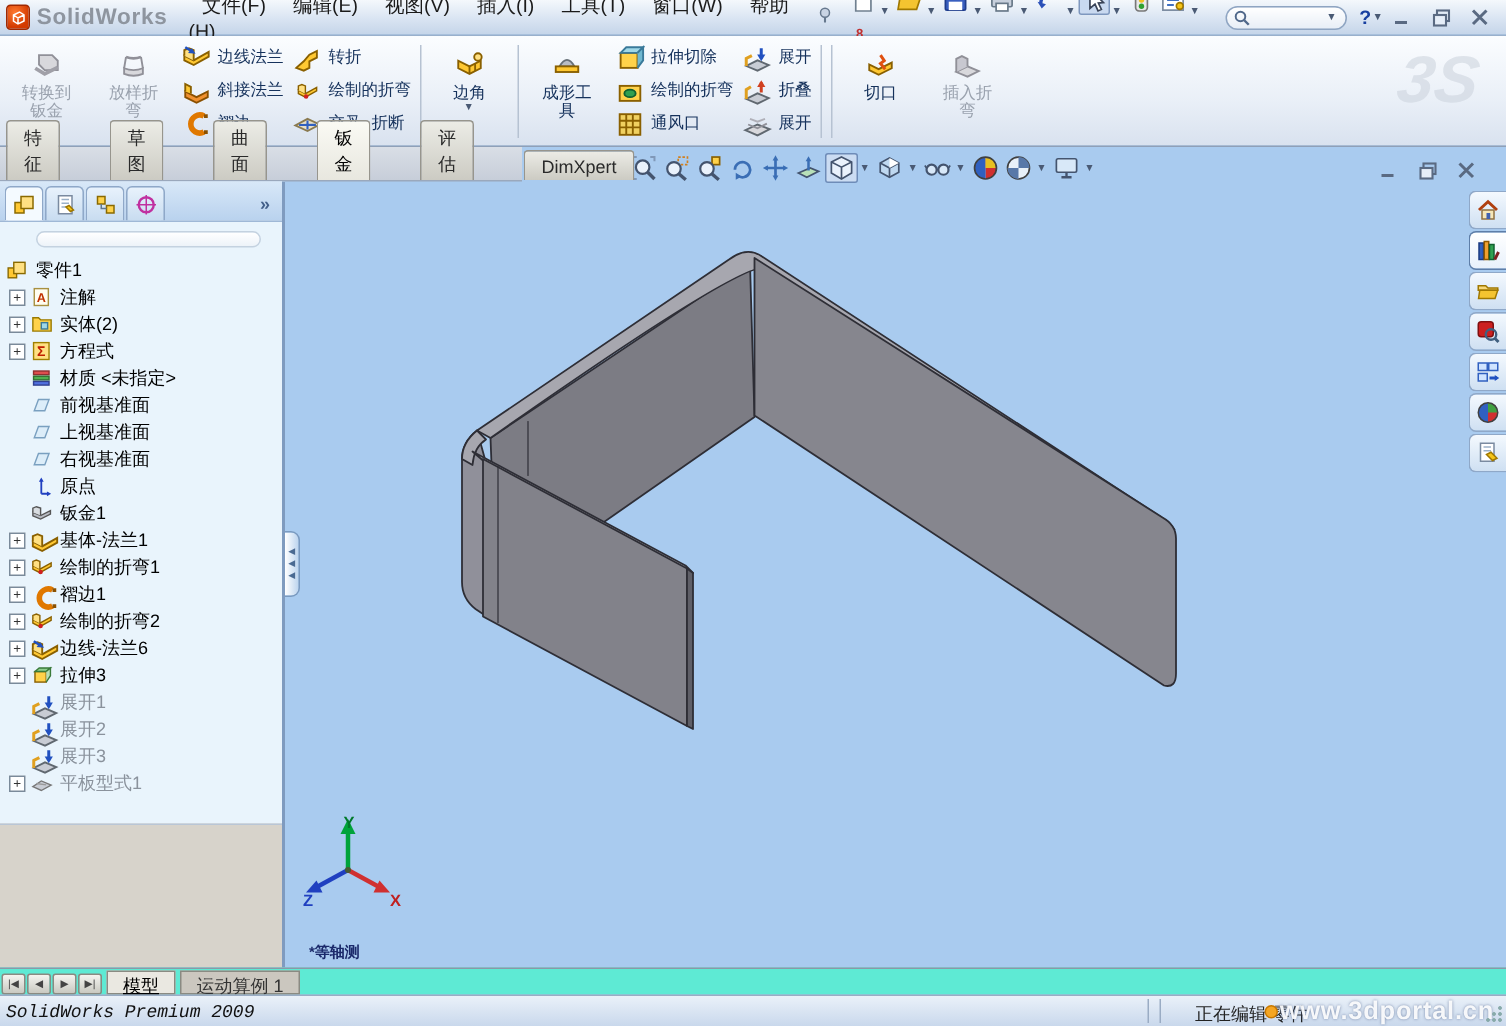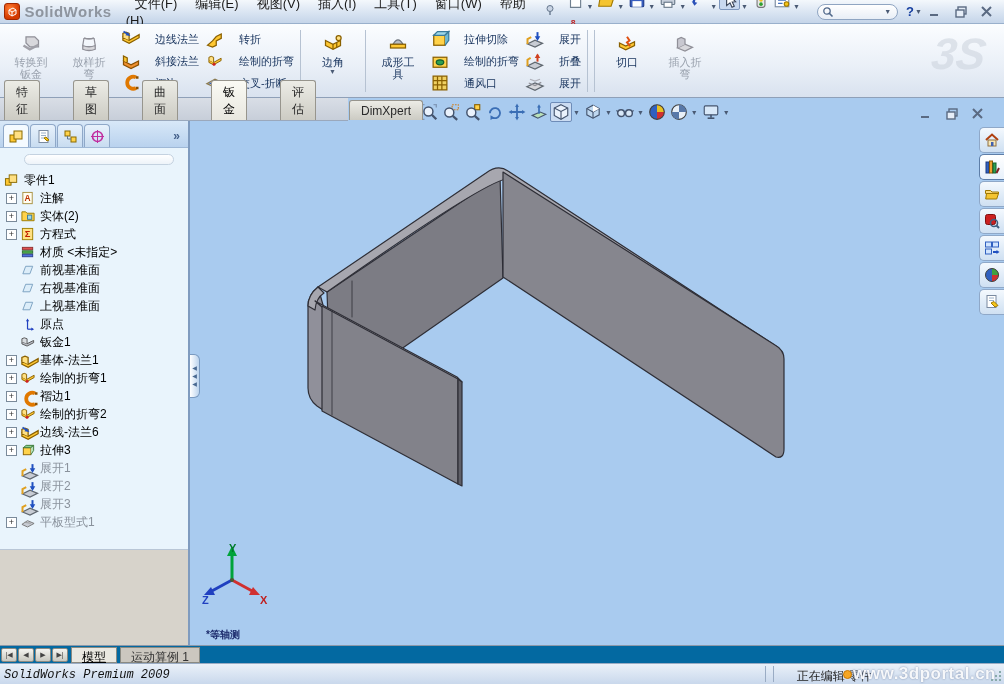--- a/index.html
+++ b/index.html
@@ -32,21 +32,21 @@
     display:flex; align-items:stretch; padding:2px 2px 1px 2px; position:absolute; }
   .rbig { width:56px; margin:1px 1px; display:flex; flex-direction:column; align-items:center;
     justify-content:flex-start; padding-top:3px; border-radius:3px; }
   .rbig.active { border:1px solid #8FA8C8; background:linear-gradient(#FFFFFF,#E3EBF6); }
   .rbig .ricon { height:26px; display:flex; align-items:center; }
   .rlabel { text-align:center; font-size:11px; line-height:12px; color:#16325C; }
   .rbig.disabled .rlabel, .rrow.disabled .rlabel { color:#9AA2AE; }
   .rstack { display:flex; flex-direction:column; justify-content:center; margin:0 3px; }
   .rrow { display:flex; align-items:center; height:22px; }
   .rrow .ricon { width:20px; display:flex; justify-content:center; }
-  .rrow .rlabel { margin-left:14px; white-space:nowrap; }
+  .rrow .rlabel { margin-left:4px; white-space:nowrap;font-family:Liberation Mono, monospace; }
   .rsep { width:1px; background:#B6C2D2; margin:4px 3px; }
   #ds-logo { position:absolute; right:18px; top:8px; font-size:44px; font-weight:bold; font-style:italic;
     color:#CBD2DC; opacity:.55; transform:skewX(-8deg); line-height:44px; pointer-events:none; }
 
   
   #tabrow { left:0; top:98px; width:348px; height:23px; background:linear-gradient(#D9DEE6,#C7CED9);
     border-bottom:1px solid #9AA8BC; display:flex; align-items:flex-end; padding-left:4px;gap:32px; }
   .ctab { padding:3px 11px 2px 11px; margin-right:1px; font-size:12px; color:#2A2A2A;
     background:linear-gradient(#ECECE6,#CCCBC3); border:1px solid #97958D; border-bottom:none;
     border-radius:3px 3px 0 0; }
@@ -88,22 +88,22 @@
     line-height:9px; text-align:center; color:#333; margin-right:3px; flex:none; }
   .trow .spacer { width:14px; flex:none; }
   .trow .ticon { width:16px; height:15px; margin-right:4px; flex:none; }
   .trow .tlabel { font-size:12px; color:#000; }
   .trow.grayed .tlabel { color:#8A929C; }
   .trow.root { padding-left:4px; }
   #panel-filler { position:absolute; left:0; top:428px; width:188px; height:96px; background:#D7D3CB;
     border-top:1px solid #B9C6D6; }
 
   
-  #bottombar { left:0; top:645px; width:1004px; height:18px; background:#0369a1; border-top:1px solid #8C98A8;
-    display:flex; align-items:center; }
+  #bottombar { left:0; top:645px; width:1004px; height:18px; background:#5eead4; border-top:1px solid #8C98A8;
+    display:flex; align-items:flex-end; }
   .vcr { width:16px; height:14px; margin-left:1px; border:1px solid #8A8A82; border-radius:2px;
     background:linear-gradient(#F4F4F0,#C9C9C1); font-size:7px; color:#444; display:flex;
     align-items:center; justify-content:center; }
   .btab { padding:1px 10px; font-size:12px; border:1px solid #8A8A82; margin-left:3px; height:16px; }
   .btab.active { background:#EAE8E1; font-weight:normal; }
   .btab.active .btxt { text-decoration:underline; }
   .btab.inactive { background:#CBC7BF; color:#333; }
 
   
   #statusbar { left:0; top:663px; width:1004px; height:21px;
@@ -799,30 +799,30 @@
           </span></span>
         <span class="tlabel">前视基准面</span>
       </div>
       <div class="trow">
         <span class="spacer"></span>
         <span class="ticon"><span style="display:inline-flex;">
             <svg width="16" height="15" viewBox="0 0 16 16">
               <path d="M2.5,11.5 L5.5,3.5 H13 L10,11.5 Z" fill="#DCEDF9" stroke="#7AA0C0"></path>
             </svg>
           </span></span>
+        <span class="tlabel">上视基准面</span>
+      </div>
+      <div class="trow">
+        <span class="spacer"></span>
+        <span class="ticon"><span style="display:inline-flex;">
+            <svg width="16" height="15" viewBox="0 0 16 16">
+              <path d="M2.5,11.5 L5.5,3.5 H13 L10,11.5 Z" fill="#DCEDF9" stroke="#7AA0C0"></path>
+            </svg>
+          </span></span>
         <span class="tlabel">右视基准面</span>
-      </div>
-      <div class="trow">
-        <span class="spacer"></span>
-        <span class="ticon"><span style="display:inline-flex;">
-            <svg width="16" height="15" viewBox="0 0 16 16">
-              <path d="M2.5,11.5 L5.5,3.5 H13 L10,11.5 Z" fill="#DCEDF9" stroke="#7AA0C0"></path>
-            </svg>
-          </span></span>
-        <span class="tlabel">上视基准面</span>
       </div>
       <div class="trow">
         <span class="spacer"></span>
         <span class="ticon"><span style="display:inline-flex;">
             <svg width="16" height="15" viewBox="0 0 16 16">
               <path d="M7.5,13 V3" stroke="#2040C0" stroke-width="1.3"></path>
               <polygon points="7.5,1.5 5.8,4.5 9.2,4.5" fill="#2040C0"></polygon>
               <path d="M7.5,13 H13" stroke="#2040C0" stroke-width="1.3"></path>
               <polygon points="14.5,13 11.5,11.3 11.5,14.7" fill="#2040C0"></polygon>
             </svg>

